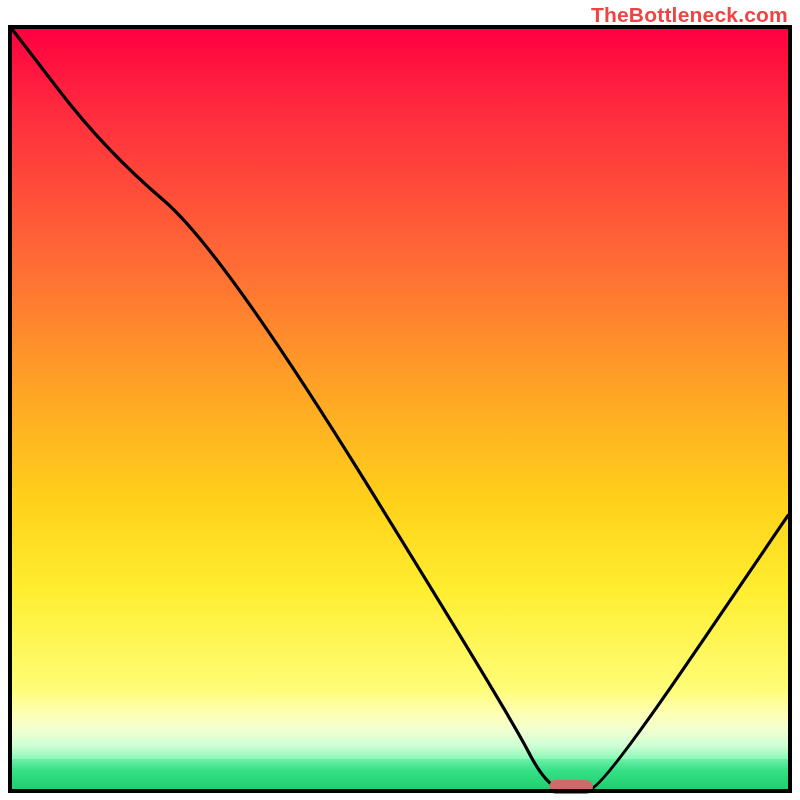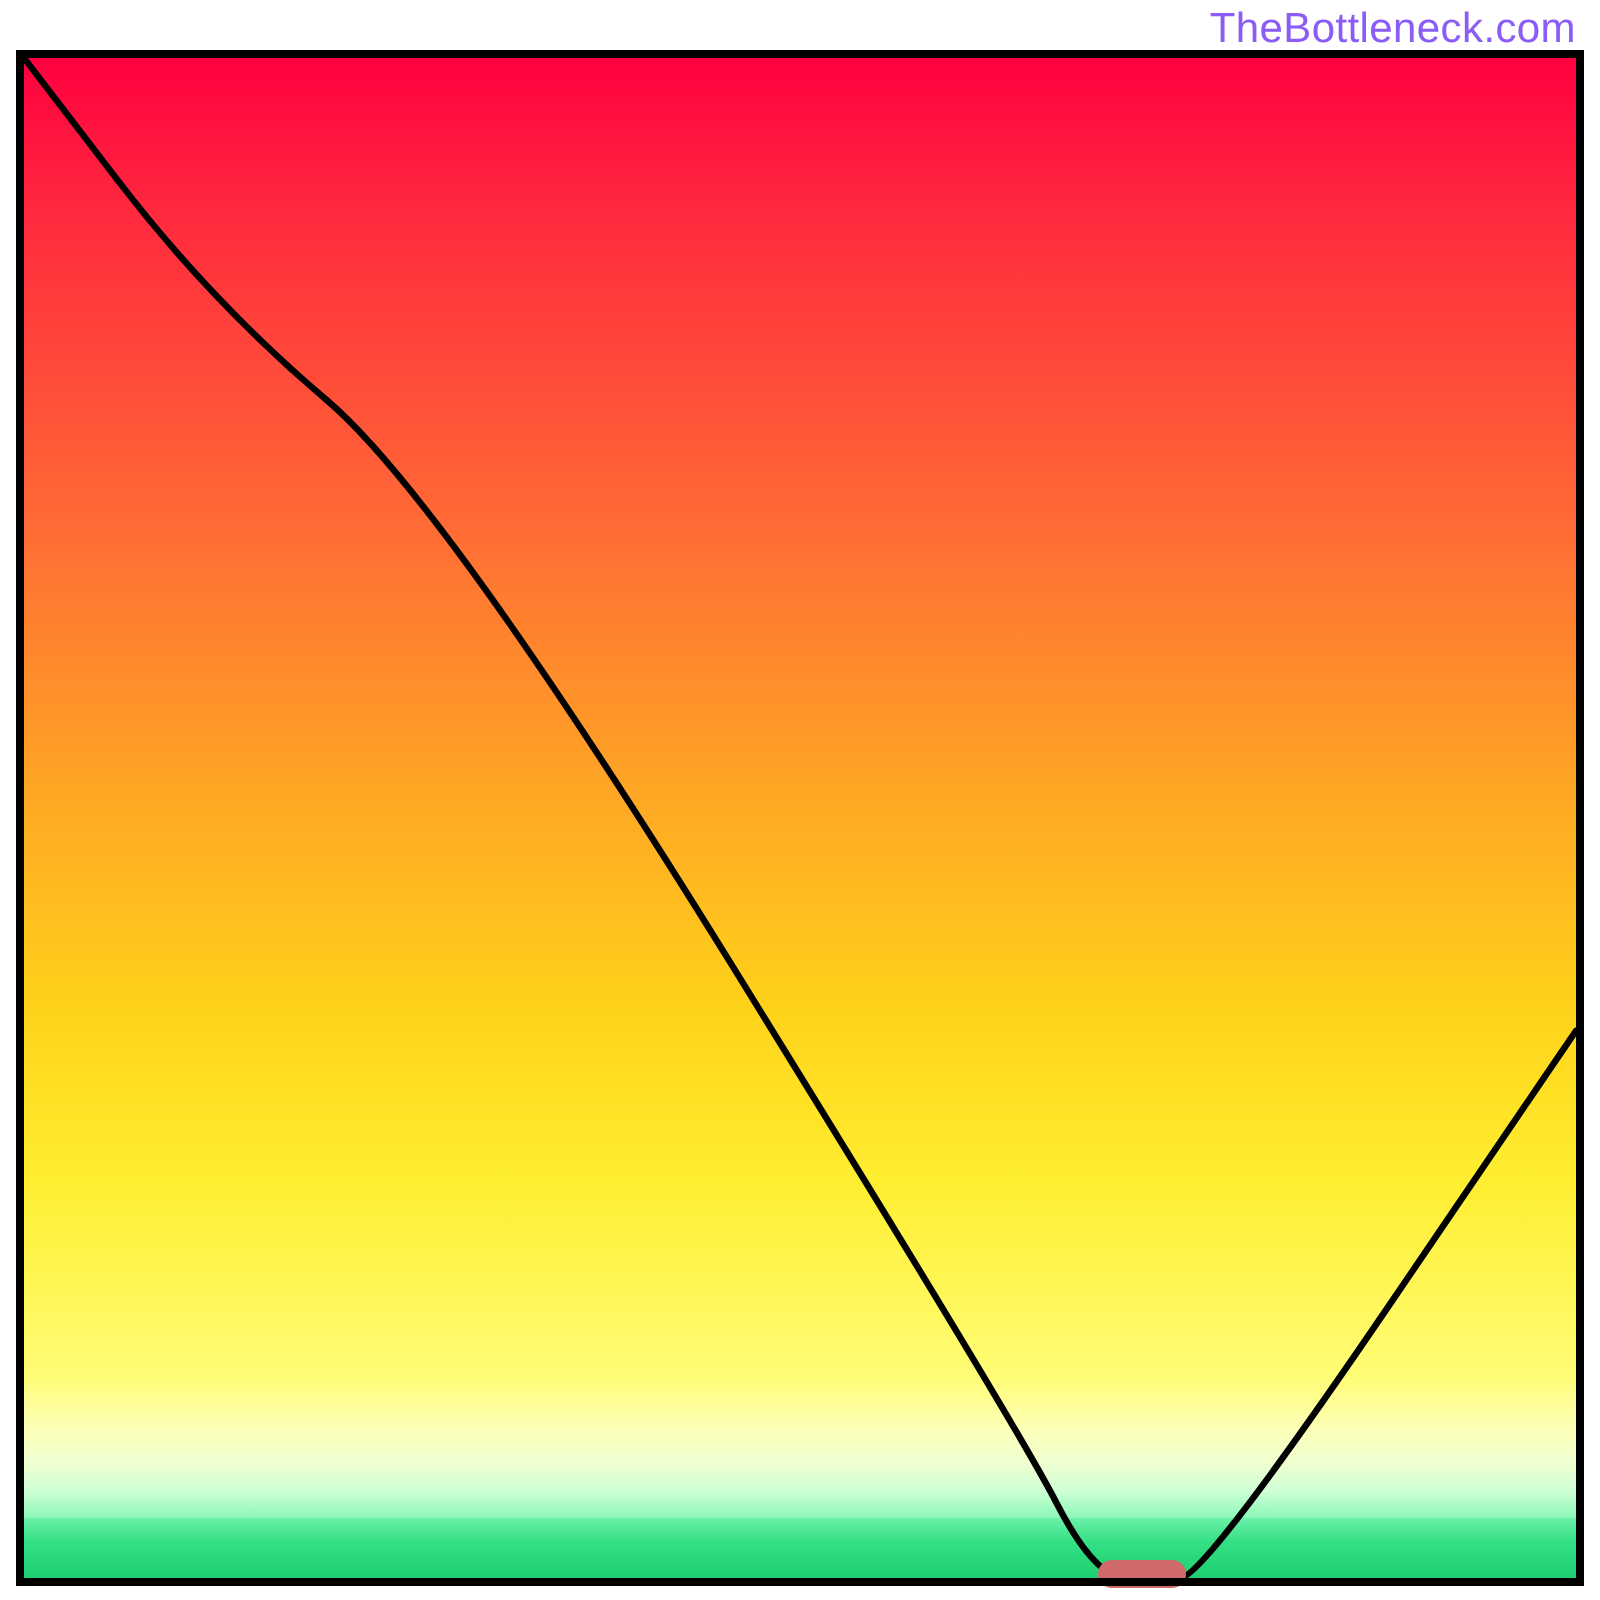--- a/index.html
+++ b/index.html
@@ -82,23 +82,23 @@
     height: 14px;
     border-radius: 7px;
     background: #d06a6a;
     pointer-events: none;
   }
 
   .watermark {
     position: absolute;
     top: 3px;
     right: 12px;
-    color: #8b5cf6;
+    color: #ef4444;
     font-size: 21px;
-    font-weight: 400;
+    font-weight: 700;
     letter-spacing: 0.2px;
     pointer-events: none;
   }
 </style>
 </head>
 <body>
 
 <div class="stage">
 
   <div class="gradient">

